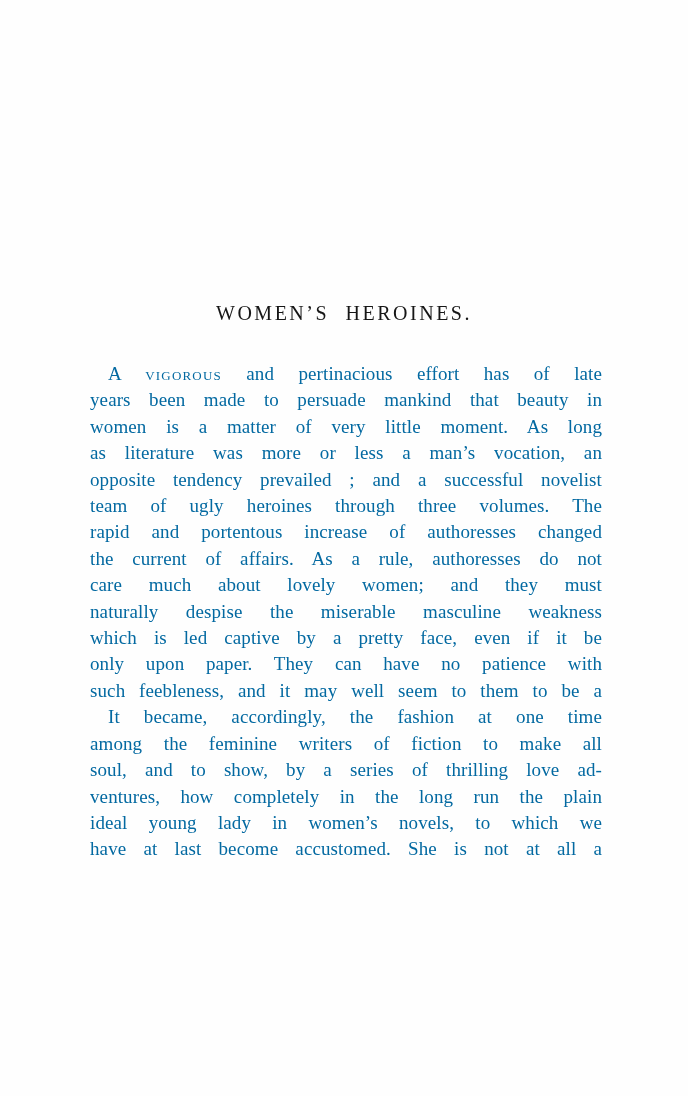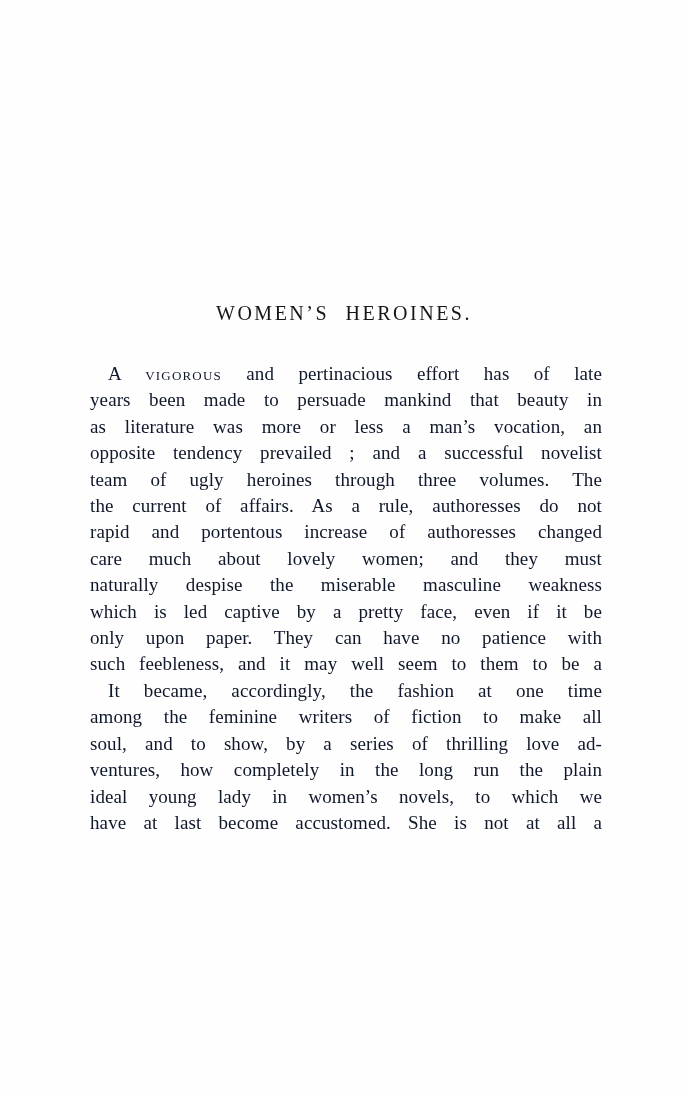--- a/index.html
+++ b/index.html
@@ -40,42 +40,43 @@
   }
   .para { margin: 0; }
   .line {
     font-size: 19px;
     line-height: 26.4px;
     text-align: justify;
     text-align-last: justify;
     -moz-text-align-last: justify;
     letter-spacing: 0.1px;
     white-space: nowrap;
-    color: #0f172a;
+    color: #0369a1;
   }
   .line.indent { text-indent: 18px; }
   .sc {
     font-variant: small-caps;
     letter-spacing: 1.2px;
   }
 </style>
 </head>
 <body>
 
 <div class="page">
   <h1 class="title">WOMEN’S HEROINES.</h1>
   <div class="text-block">
       <div class="para">
         <div class="line indent"><span>A </span><span class="sc">vigorous</span><span> and pertinacious effort has of late</span></div>
         <div class="line">years been made to persuade mankind that beauty in</div>
+        <div class="line">women is a matter of very little moment. As long</div>
         <div class="line">as literature was more or less a man’s vocation, an</div>
         <div class="line">opposite tendency prevailed ; and a successful novelist</div>
         <div class="line">team of ugly heroines through three volumes. The</div>
+        <div class="line">rapid and portentous increase of authoresses changed</div>
         <div class="line">the current of affairs. As a rule, authoresses do not</div>
-        <div class="line">rapid and portentous increase of authoresses changed</div>
         <div class="line">care much about lovely women; and they must</div>
         <div class="line">naturally despise the miserable masculine weakness</div>
         <div class="line">which is led captive by a pretty face, even if it be</div>
         <div class="line">only upon paper. They can have no patience with</div>
         <div class="line">such feebleness, and it may well seem to them to be a</div>
       </div>
       <div class="para">
         <div class="line indent"><span>It became, accordingly, the fashion at one time</span></div>
         <div class="line">among the feminine writers of fiction to make all</div>
         <div class="line">soul, and to show, by a series of thrilling love ad-</div>

